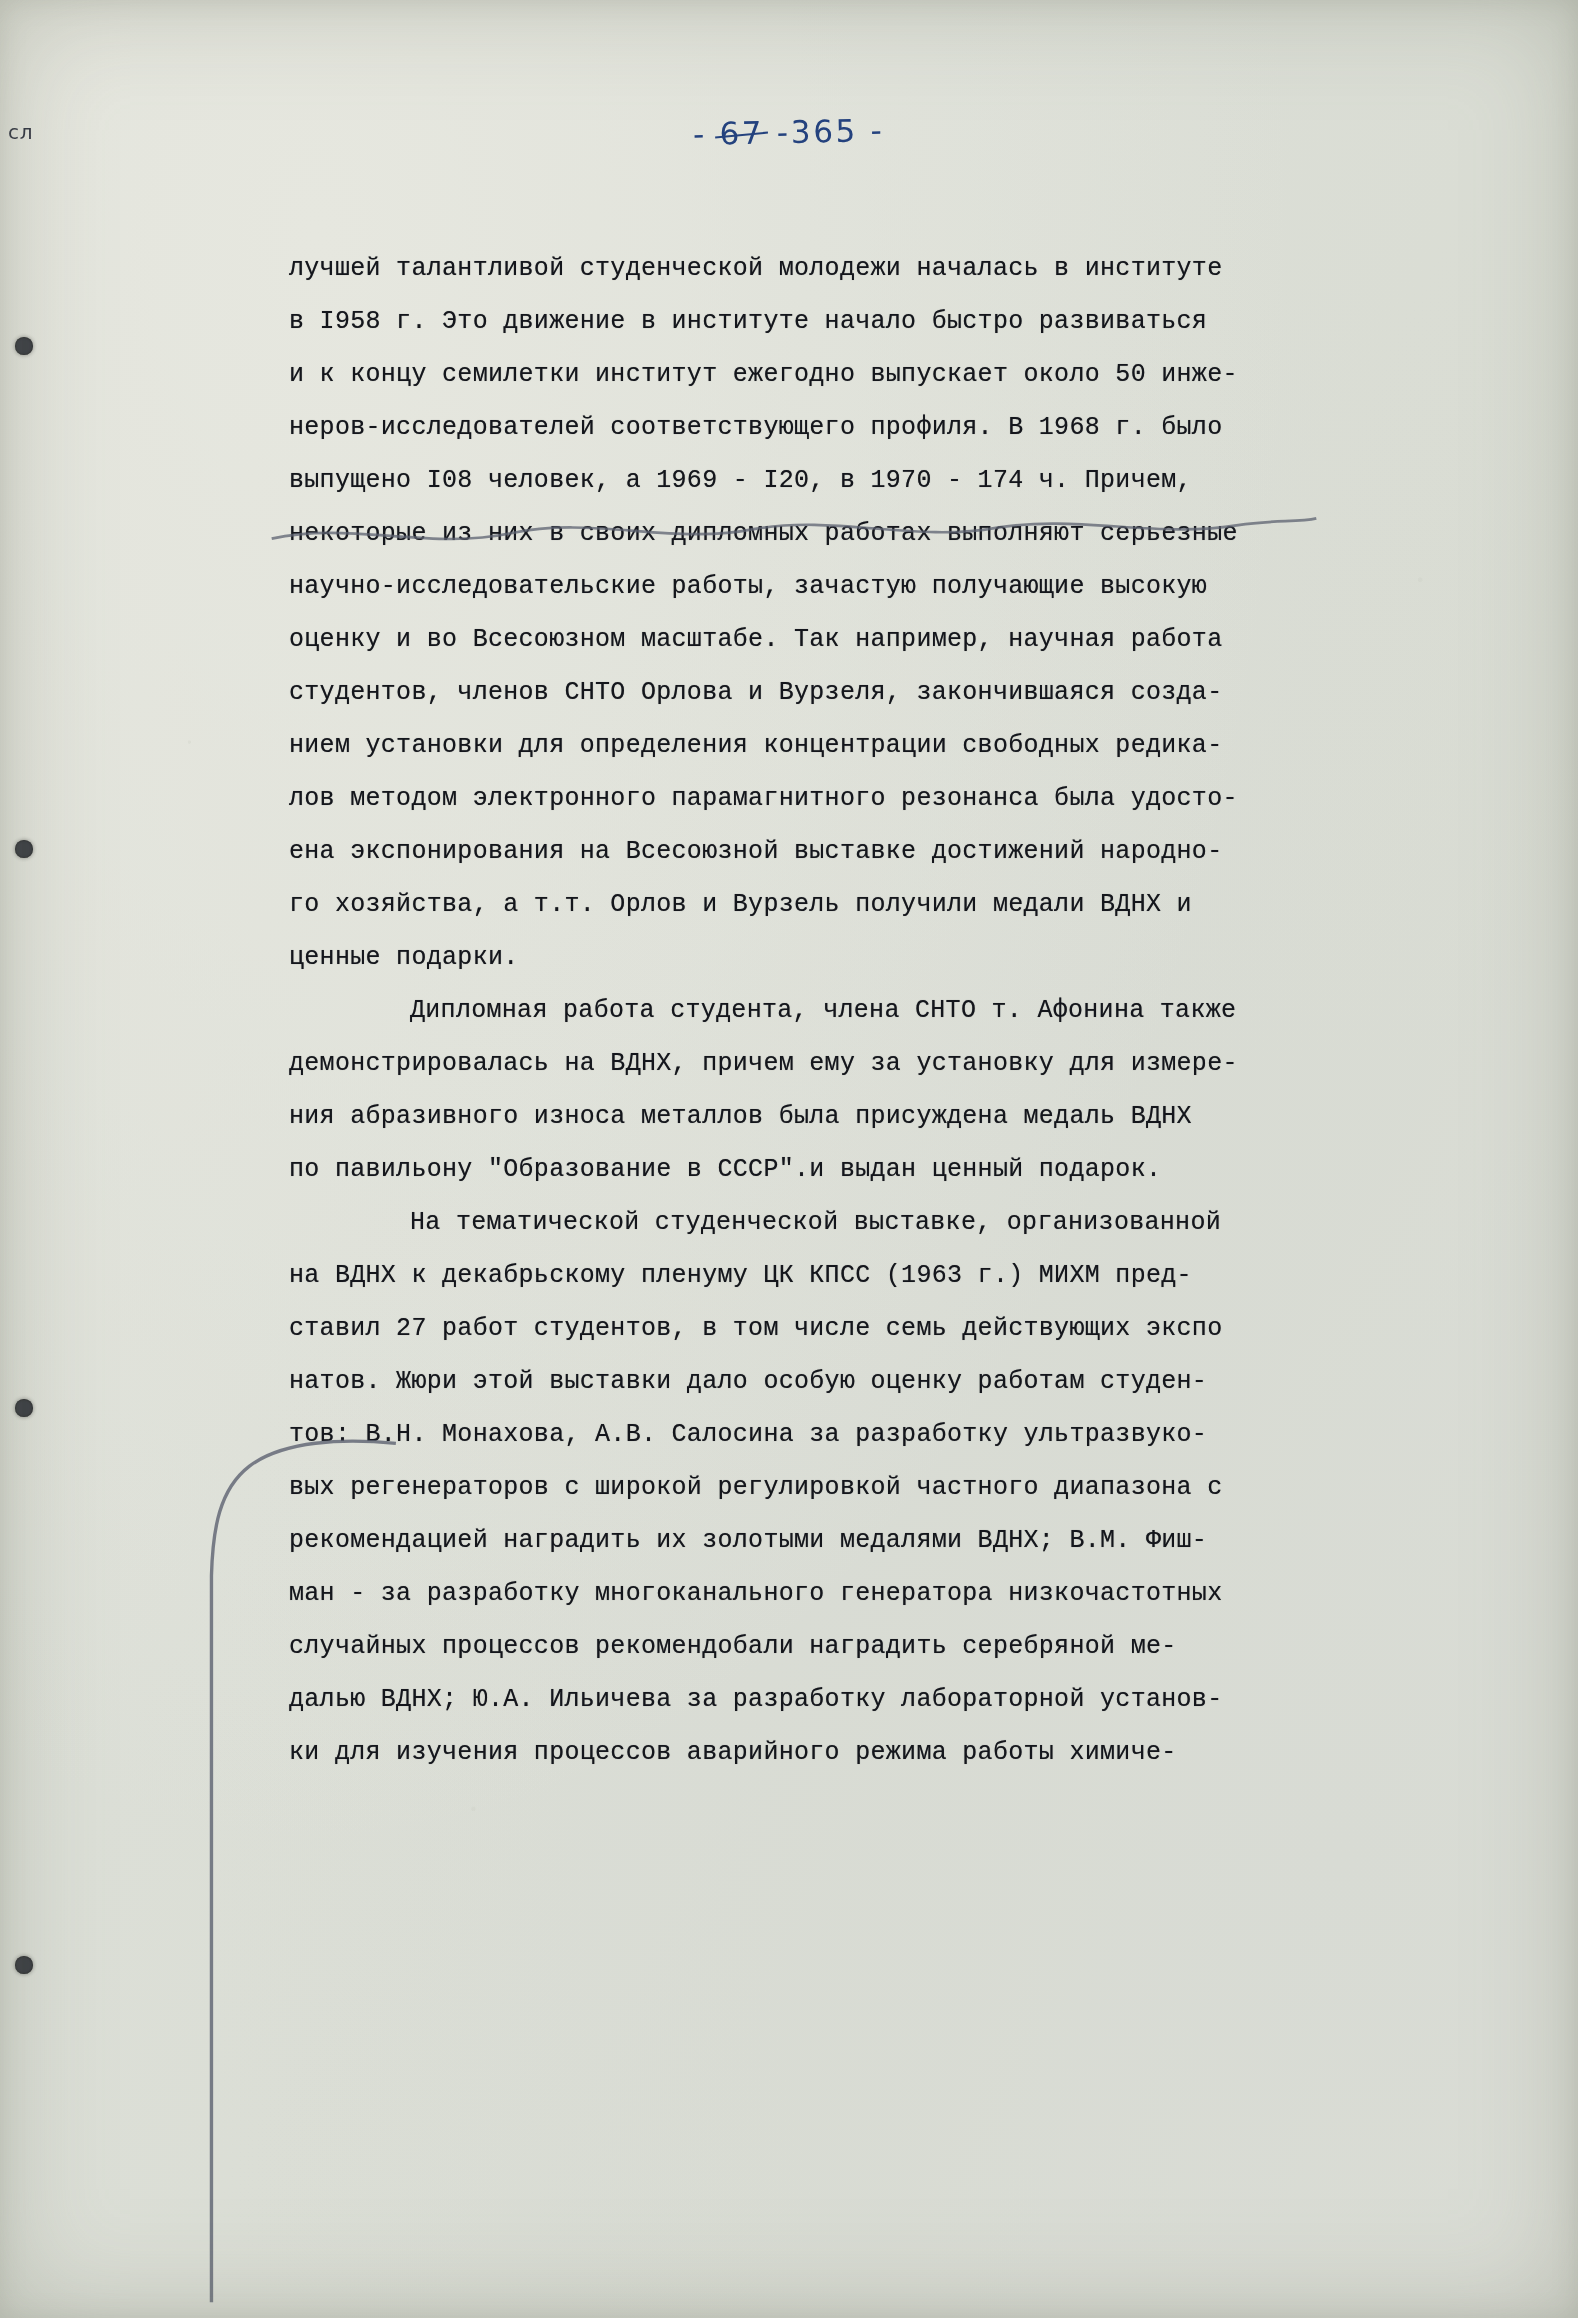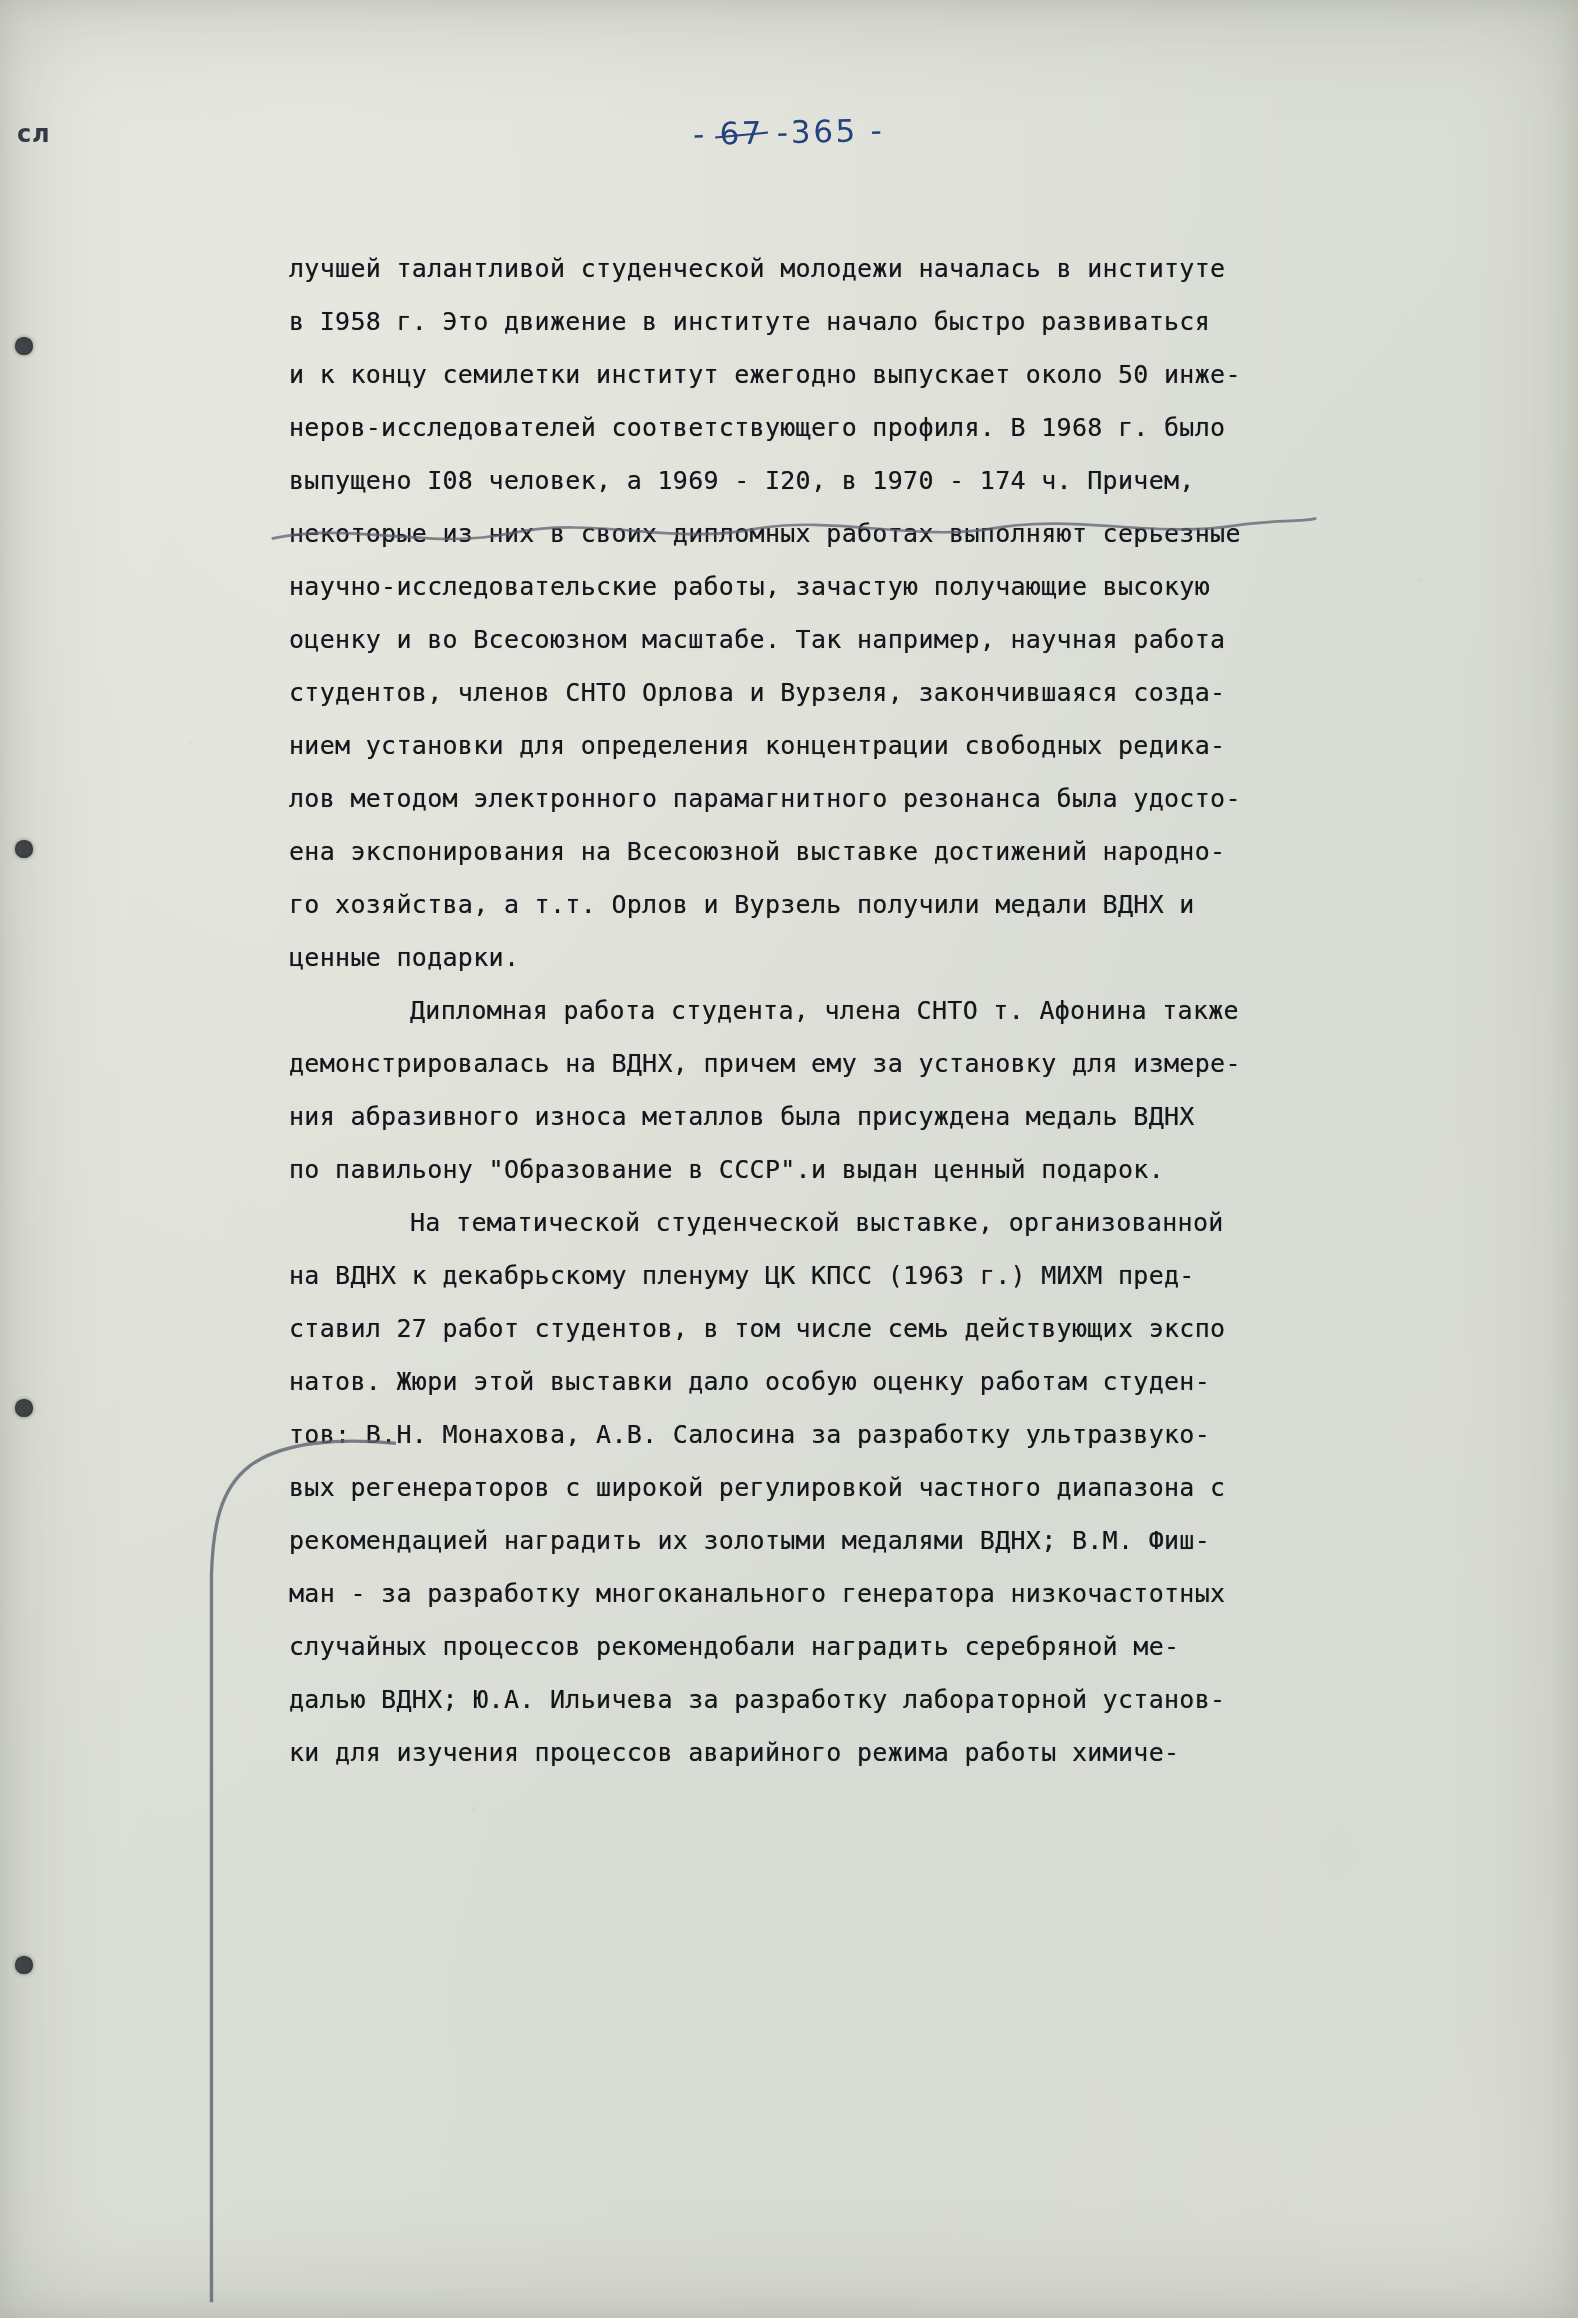--- a/index.html
+++ b/index.html
@@ -38,27 +38,26 @@
     content: "";
     position: absolute;
     inset: 0;
     pointer-events: none;
     box-shadow: inset 0 0 108px rgba(120,126,110,0.35),
                 inset 0 0 27px rgba(120,126,110,0.20);
   }
 
   .corner-mark {
     position: absolute;
-    left: 17px;
+    left: 8px;
     top: 120px;
     font-family: "DejaVu Sans", sans-serif;
-    font-size: 24px;
+    font-size: 20px;
     color: #2f3340;
     letter-spacing: 0.7px;
-    font-weight: bold;
   }
 
   .page-number {
     position: absolute;
     top: 114px;
     left: 0;
     width: 1578px;
     text-align: center;
     font-family: "DejaVu Sans", sans-serif;
     font-size: 31px;
@@ -88,20 +87,21 @@
     position: absolute;
     left: 289px;
     top: 242px;
     width: 1259px;
     font-size: 25px;
     line-height: 53px;
     color: #14161c;
     letter-spacing: 0.3px;
     white-space: pre-wrap;
     text-shadow: 0 0 0.7px rgba(20,22,28,0.55);
+    font-family: Liberation Mono, monospace;
   }
   .body-text .ln {
     display: block;
     white-space: pre;
   }
   .body-text .ln.indent {
     text-indent: 121px;
   }
 
   

